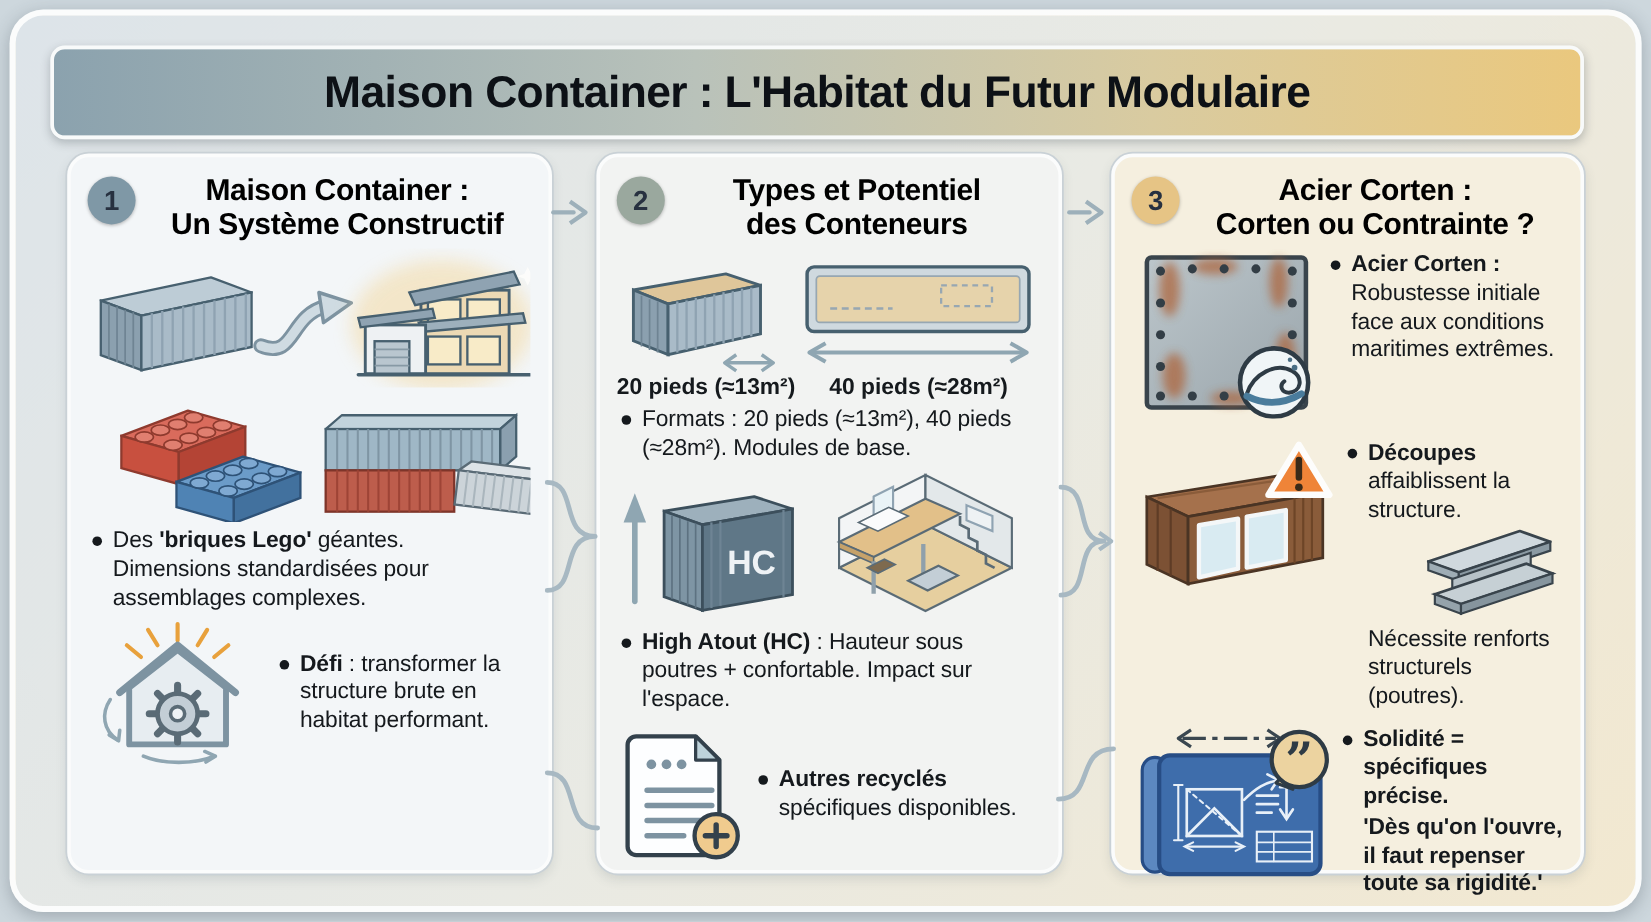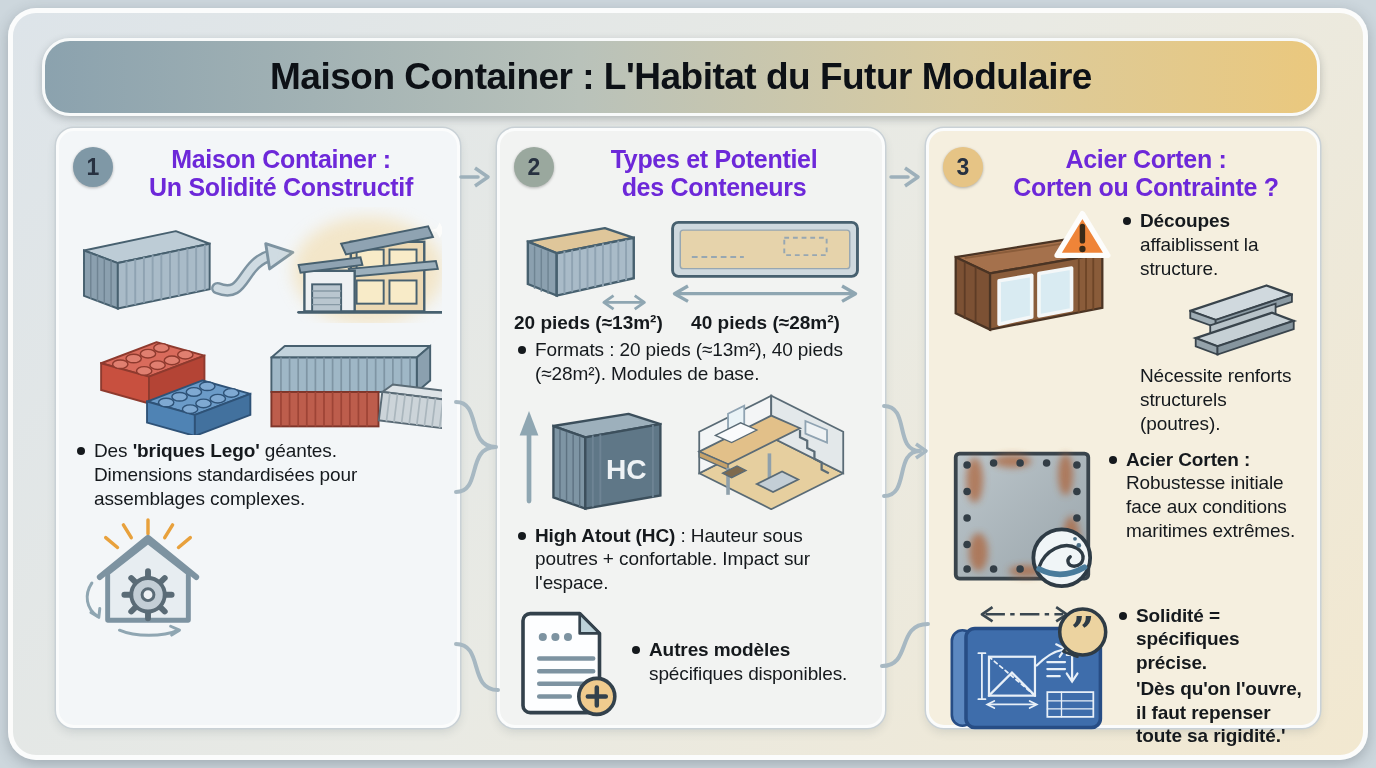--- a/index.html
+++ b/index.html
@@ -1,37 +1,37 @@
 <!DOCTYPE html>
 <html><head>
 <meta charset="utf-8">
 <style>
   html,body{margin:0;padding:0;}
   body{width:1376px;height:768px;background:#cdd7dd;font-family:"Liberation Sans",sans-serif;overflow:hidden;}
   .stage{position:relative;width:1376px;height:768px;}
   .frame{position:absolute;inset:8px;border-radius:28px;border:5px solid rgba(252,253,253,.95);
     background:linear-gradient(130deg,#dde4e9 0%,#e9eae4 52%,#f2e8d0 100%);
     box-shadow:0 4px 14px rgba(60,70,80,.3);}
-  .titlebar{position:absolute;left:42px;right:56px;top:38px;height:72px;border-radius:28px;
+  .titlebar{position:absolute;left:42px;right:56px;top:38px;height:72px;border-radius:12px;
     border:3px solid #f8fafa;display:flex;align-items:center;justify-content:center;
     background:linear-gradient(90deg,#8ba2ae 0%,#b9c2ba 42%,#d9cba0 72%,#eac87e 100%);
     box-shadow:0 3px 8px rgba(50,60,70,.28);}
   .titlebar h1{margin:0;font-size:37px;letter-spacing:-.5px;color:#0d1116;font-weight:700;}
   .card{position:absolute;top:128px;height:600px;border-radius:18px;border:3px solid #fbfcfc;
     box-shadow:0 0 0 1.5px #c9d1d6,0 4px 10px rgba(70,85,95,.16);padding:10px 14px;box-sizing:border-box;}
   .c1{left:56px;width:404px;background:#f3f6f8;}
   .c2{left:497px;width:388px;background:#f2f3f2;}
   .c3{left:926px;width:394px;background:#f5efdf;}
   header{display:flex;gap:6px;margin-bottom:6px;}
   .badge{width:40px;height:40px;border-radius:50%;flex:none;display:flex;align-items:center;justify-content:center;
     font-size:23px;font-weight:700;color:#273140;box-shadow:0 1px 3px rgba(0,0,0,.28);margin-top:6px;}
   .c1 .badge{background:#7f98a6;}
   .c2 .badge{background:#9aa89e;}
   .c3 .badge{background:#e6c485;}
-  h2{flex:1;text-align:center;font-size:25px;line-height:1.12;margin:4px 0 0;color:#6d28d9;letter-spacing:-.3px;font-weight:700;}
+  h2{flex:1;text-align:center;font-size:25px;line-height:1.12;margin:4px 0 0;color:#000000;letter-spacing:-.3px;font-weight:700;}
   .bullet{display:flex;gap:9px;margin:4px 4px 8px;}
   .dot{width:8px;height:8px;border-radius:50%;background:#15191d;margin-top:8px;flex:none;}
   .bullet p,.note p{margin:0;font-size:19px;line-height:1.25;color:#15191d;letter-spacing:-.1px;}
   .bullet b{font-weight:700;}
   .qline{display:block;font-weight:700;margin-top:2px;}
   .illus{display:flex;justify-content:center;align-items:flex-end;margin:2px 0;}
   .figrow{display:flex;justify-content:space-between;align-items:flex-end;margin:0 0 2px;}
   .fig{display:flex;flex-direction:column;align-items:center;gap:1px;}
   .figlabel{font-weight:700;font-size:19px;color:#15191d;white-space:nowrap;}
   .rowflex{display:flex;align-items:center;gap:6px;margin-top:4px;}
@@ -50,21 +50,21 @@
 <div class="stage">
   <div class="frame"></div>
 
   <div class="titlebar">
     <h1>Maison Container : L'Habitat du Futur Modulaire</h1>
   </div>
 
   <section class="card c1">
     <header>
       <span class="badge">1</span>
-      <h2><span>Maison Container :</span><br><span>Un Solidité Constructif</span></h2>
+      <h2><span>Maison Container :</span><br><span>Un Système Constructif</span></h2>
     </header>
 
     <div class="illus">
       <svg width="368" height="116" viewBox="0 0 380 120">
         <defs>
             <filter id="blur8">
               <feGaussianBlur stdDeviation="8"></feGaussianBlur>
             </filter>
           </defs>
 
@@ -156,20 +156,24 @@
         <path d="M34,56 L75,24 L116,56 L116,104 L34,104 Z" fill="#e7edf1" stroke="#7d93a1" stroke-width="5" stroke-linejoin="round"></path>
         <path d="M26,60 L75,20 L124,60" stroke="#7d93a1" stroke-width="6" fill="none" stroke-linecap="round" stroke-linejoin="round"></path>
         <path d="M92,78 L99,78 M87,90 L92,95 M75,95 L75,102 M63,90 L58,95 M58,78 L51,78 M63,66 L58,61 M75,61 L75,54 M87,66 L92,61" stroke="#5a6b76" stroke-width="6" stroke-linecap="round"></path>
         <circle cx="75" cy="78" r="17" fill="#c3ced6" stroke="#5a6b76" stroke-width="4"></circle>
         <circle cx="75" cy="78" r="6" fill="#eef2f5" stroke="#5a6b76" stroke-width="3"></circle>
         <path d="M18,66 C10,78 12,92 24,100" stroke="#8fa6b2" stroke-width="3" fill="none" stroke-linecap="round"></path>
         <polyline points="17,96 25,101 26,92" stroke="#8fa6b2" stroke-width="3" fill="none" stroke-linecap="round" stroke-linejoin="round"></polyline>
         <path d="M46,114 C62,121 90,121 106,114" stroke="#8fa6b2" stroke-width="3" fill="none" stroke-linecap="round"></path>
         <polyline points="98,110 107,114 99,119" stroke="#8fa6b2" stroke-width="3" fill="none" stroke-linecap="round" stroke-linejoin="round"></polyline>
       </svg>
+      <div class="bullet">
+        <span class="dot"></span>
+        <p><span></span><b>Défi</b><span> : transformer la structure brute en habitat performant.</span></p>
+      </div>
     </div>
   </section>
 
   <section class="card c2">
     <header>
       <span class="badge">2</span>
       <h2><span>Types et Potentiel</span><br><span>des Conteneurs</span></h2>
     </header>
 
     <div class="figrow">
@@ -244,70 +248,30 @@
         <path d="M73,10 L95,32 H73 Z" fill="#bdd2da" stroke="#33414c" stroke-width="3" stroke-linejoin="round"></path>
         <circle cx="32" cy="36" r="4.5" fill="#7d93a1"></circle>
           <circle cx="46" cy="36" r="4.5" fill="#7d93a1"></circle>
           <circle cx="60" cy="36" r="4.5" fill="#7d93a1"></circle>
         <path d="M28,60 H88 M28,74 H88 M28,88 H78 M28,102 H62" stroke="#7d93a1" stroke-width="5" stroke-linecap="round"></path>
         <circle cx="92" cy="102" r="20" fill="#f0cb8e" stroke="#33414c" stroke-width="4"></circle>
         <path d="M82,102 H102 M92,92 V112" stroke="#33414c" stroke-width="5" stroke-linecap="round"></path>
       </svg>
       <div class="bullet">
         <span class="dot"></span>
-        <p><span></span><b>Autres modèles</b><span> spécifiques disponibles.</span></p>
+        <p><span></span><b>Autres recyclés</b><span> spécifiques disponibles.</span></p>
       </div>
     </div>
   </section>
 
   <section class="card c3">
     <header>
       <span class="badge">3</span>
       <h2><span>Acier Corten :</span><br><span>Corten ou Contrainte ?</span></h2>
     </header>
-
-    <div class="r">
-      <div class="r-ic">
-        <svg width="172" height="142" viewBox="0 0 190 150">
-          <polygon points="14,52 52,70 176,48 138,32" fill="#a5714c" stroke="#4a3424" stroke-width="2.5" stroke-linejoin="round"></polygon>
-          <path d="M24,53 L160,33" stroke="#8a5c3a" stroke-width="2"></path>
-          <polygon points="14,52 52,70 52,132 14,114" fill="#7c5134" stroke="#4a3424" stroke-width="2.5"></polygon>
-          <path d="M24,58 L24,120 M36,63 L36,125" stroke="#5e3c26" stroke-width="2"></path>
-          <polygon points="52,70 176,48 176,108 52,132" fill="#8a5c3a" stroke="#4a3424" stroke-width="2.5"></polygon>
-          <path d="M150,53 L150,113 M158,51 L158,111 M166,50 L166,110" stroke="#6d4527" stroke-width="2"></path>
-          <polygon points="62,78 98,72 98,118 62,126" fill="#d9ebf2" stroke="#f4f7f8" stroke-width="4" stroke-linejoin="round"></polygon>
-          <polygon points="106,70 142,64 142,110 106,117" fill="#d9ebf2" stroke="#f4f7f8" stroke-width="4" stroke-linejoin="round"></polygon>
-          <g transform="translate(122,0)">
-            <path d="M32,4 L60,50 L4,50 Z" fill="#ef8438" stroke="#fdfdfc" stroke-width="6" stroke-linejoin="round"></path>
-            <line x1="32" y1="18" x2="32" y2="34" stroke="#3a2a18" stroke-width="6" stroke-linecap="round"></line>
-            <circle cx="32" cy="43" r="3.5" fill="#3a2a18"></circle>
-          </g>
-        </svg>
-      </div>
-      <div class="r-tx">
-        <div class="bullet">
-          <span class="dot"></span>
-          <p><span></span><b>Découpes</b><span> affaiblissent la structure.</span></p>
-        </div>
-        <div class="ibeam-wrap">
-          <svg width="118" height="84" viewBox="0 0 130 92">
-            <polygon points="8,36 92,8 120,18 36,46" fill="#d0d9de" stroke="#39444c" stroke-width="2.5" stroke-linejoin="round"></polygon>
-            <polygon points="8,36 36,46 36,54 8,44" fill="#9fadb5" stroke="#39444c" stroke-width="2"></polygon>
-            <polygon points="36,46 120,18 120,26 36,54" fill="#8b9aa3" stroke="#39444c" stroke-width="2"></polygon>
-            <polygon points="30,52 102,28 102,44 30,68" fill="#b7c2c8" stroke="#39444c" stroke-width="2"></polygon>
-            <polygon points="14,66 98,38 122,47 38,75" fill="#c6d0d5" stroke="#39444c" stroke-width="2.5"></polygon>
-            <polygon points="14,66 38,75 38,84 14,75" fill="#95a3ab" stroke="#39444c" stroke-width="2"></polygon>
-            <polygon points="38,75 122,47 122,56 38,84" fill="#86959e" stroke="#39444c" stroke-width="2"></polygon>
-          </svg>
-        </div>
-        <div class="note">
-          <p>Nécessite renforts structurels (poutres).</p>
-        </div>
-      </div>
-    </div>
 
     <div class="r">
       <div class="r-ic">
         <svg width="158" height="142" viewBox="0 0 160 150">
           <defs>
             <linearGradient id="met" x1="0" y1="0" x2="1" y2="1">
               <stop offset="0" stop-color="#bcc6cb"></stop>
                 <stop offset="1" stop-color="#9aa5ab"></stop>
             </linearGradient>
             <filter id="blur4">
@@ -342,20 +306,60 @@
           <path d="M98,128 C104,110 124,100 138,108 C148,114 146,126 135,127 C129,127 126,121 131,117" fill="none" stroke="#2e3b45" stroke-width="3.5" stroke-linecap="round"></path>
           <path d="M98,130 Q122,142 146,128" stroke="#4a7c9c" stroke-width="6" fill="none" stroke-linecap="round"></path>
           <circle cx="140" cy="105" r="2.5" fill="#4a6e85"></circle>
             <circle cx="136" cy="98" r="2" fill="#4a6e85"></circle>
         </svg>
       </div>
       <div class="r-tx">
         <div class="bullet">
           <span class="dot"></span>
           <p><span></span><b>Acier Corten :</b><span> Robustesse initiale face aux conditions maritimes extrêmes.</span></p>
+        </div>
+      </div>
+    </div>
+
+    <div class="r">
+      <div class="r-ic">
+        <svg width="172" height="142" viewBox="0 0 190 150">
+          <polygon points="14,52 52,70 176,48 138,32" fill="#a5714c" stroke="#4a3424" stroke-width="2.5" stroke-linejoin="round"></polygon>
+          <path d="M24,53 L160,33" stroke="#8a5c3a" stroke-width="2"></path>
+          <polygon points="14,52 52,70 52,132 14,114" fill="#7c5134" stroke="#4a3424" stroke-width="2.5"></polygon>
+          <path d="M24,58 L24,120 M36,63 L36,125" stroke="#5e3c26" stroke-width="2"></path>
+          <polygon points="52,70 176,48 176,108 52,132" fill="#8a5c3a" stroke="#4a3424" stroke-width="2.5"></polygon>
+          <path d="M150,53 L150,113 M158,51 L158,111 M166,50 L166,110" stroke="#6d4527" stroke-width="2"></path>
+          <polygon points="62,78 98,72 98,118 62,126" fill="#d9ebf2" stroke="#f4f7f8" stroke-width="4" stroke-linejoin="round"></polygon>
+          <polygon points="106,70 142,64 142,110 106,117" fill="#d9ebf2" stroke="#f4f7f8" stroke-width="4" stroke-linejoin="round"></polygon>
+          <g transform="translate(122,0)">
+            <path d="M32,4 L60,50 L4,50 Z" fill="#ef8438" stroke="#fdfdfc" stroke-width="6" stroke-linejoin="round"></path>
+            <line x1="32" y1="18" x2="32" y2="34" stroke="#3a2a18" stroke-width="6" stroke-linecap="round"></line>
+            <circle cx="32" cy="43" r="3.5" fill="#3a2a18"></circle>
+          </g>
+        </svg>
+      </div>
+      <div class="r-tx">
+        <div class="bullet">
+          <span class="dot"></span>
+          <p><span></span><b>Découpes</b><span> affaiblissent la structure.</span></p>
+        </div>
+        <div class="ibeam-wrap">
+          <svg width="118" height="84" viewBox="0 0 130 92">
+            <polygon points="8,36 92,8 120,18 36,46" fill="#d0d9de" stroke="#39444c" stroke-width="2.5" stroke-linejoin="round"></polygon>
+            <polygon points="8,36 36,46 36,54 8,44" fill="#9fadb5" stroke="#39444c" stroke-width="2"></polygon>
+            <polygon points="36,46 120,18 120,26 36,54" fill="#8b9aa3" stroke="#39444c" stroke-width="2"></polygon>
+            <polygon points="30,52 102,28 102,44 30,68" fill="#b7c2c8" stroke="#39444c" stroke-width="2"></polygon>
+            <polygon points="14,66 98,38 122,47 38,75" fill="#c6d0d5" stroke="#39444c" stroke-width="2.5"></polygon>
+            <polygon points="14,66 38,75 38,84 14,75" fill="#95a3ab" stroke="#39444c" stroke-width="2"></polygon>
+            <polygon points="38,75 122,47 122,56 38,84" fill="#86959e" stroke="#39444c" stroke-width="2"></polygon>
+          </svg>
+        </div>
+        <div class="note">
+          <p>Nécessite renforts structurels (poutres).</p>
         </div>
       </div>
     </div>
 
     <div class="r">
       <div class="r-ic">
         <svg width="168" height="136" viewBox="0 0 190 150">
           <line x1="48" y1="12" x2="136" y2="12" stroke="#3a4750" stroke-width="3" stroke-dasharray="22 6 5 6"></line>
           <polyline points="56,4 44,12 56,20" stroke="#3a4750" stroke-width="3" fill="none" stroke-linejoin="round"></polyline>
           <polyline points="128,4 140,12 128,20" stroke="#3a4750" stroke-width="3" fill="none" stroke-linejoin="round"></polyline>

